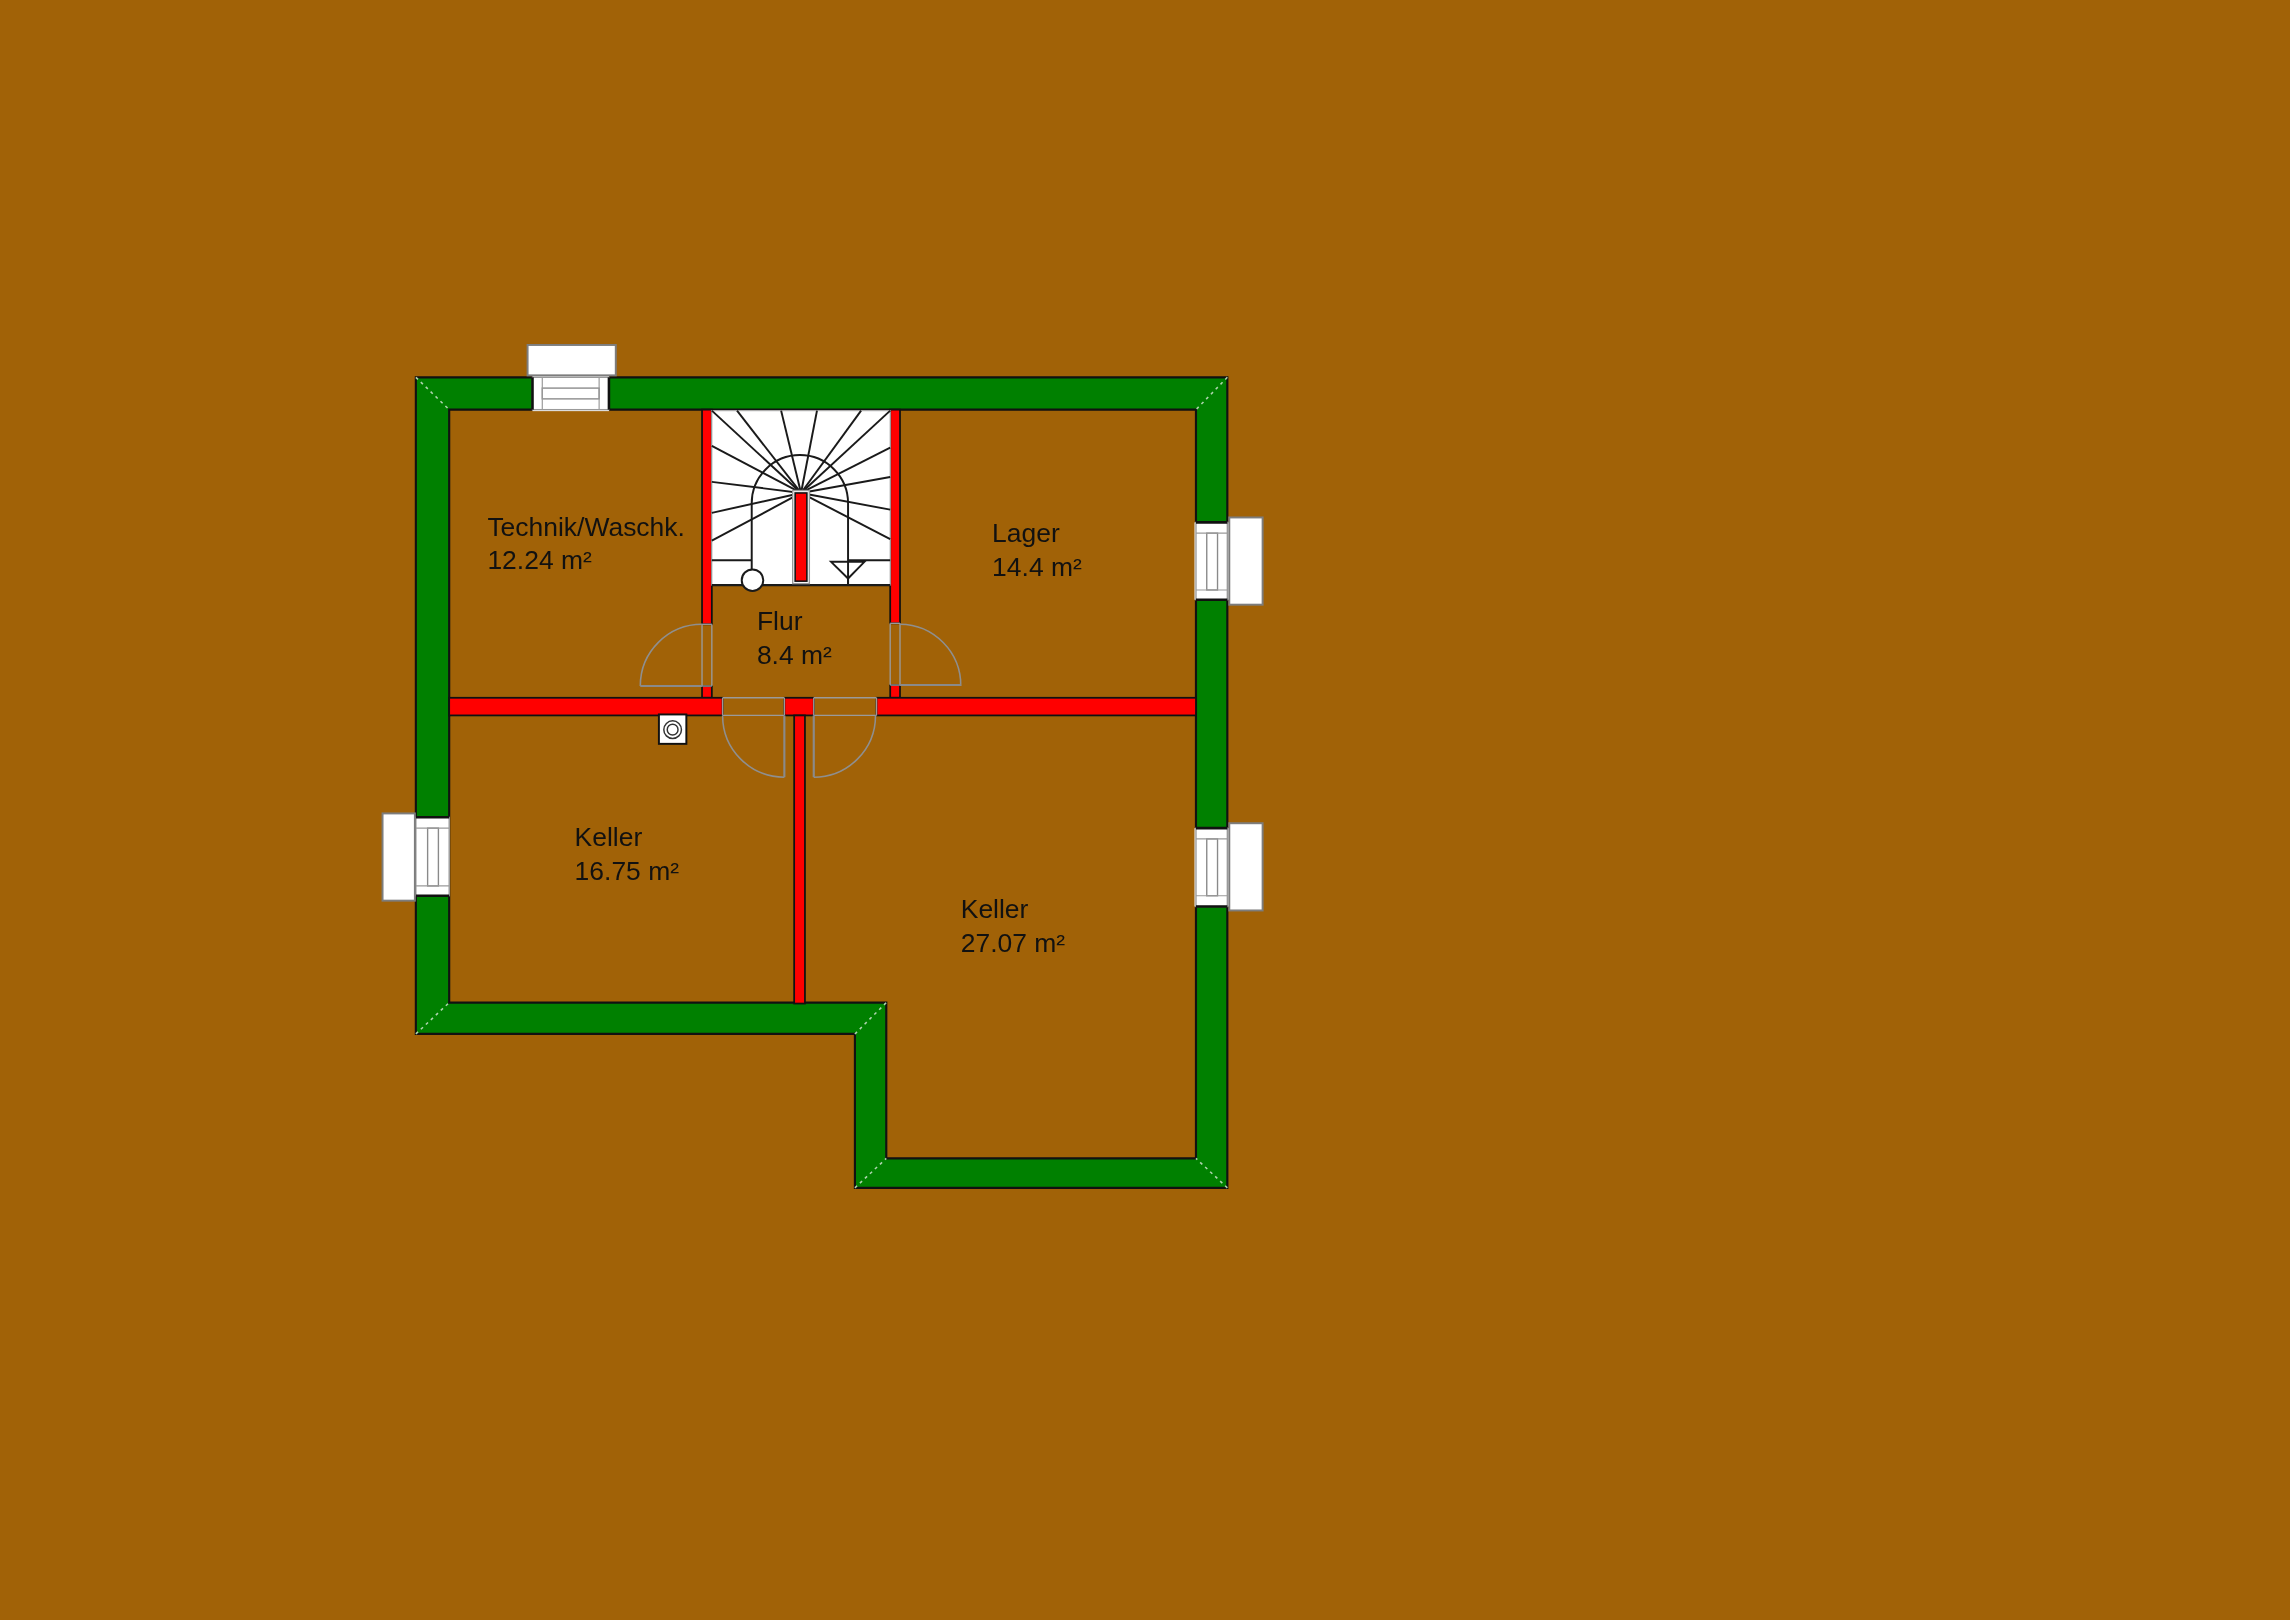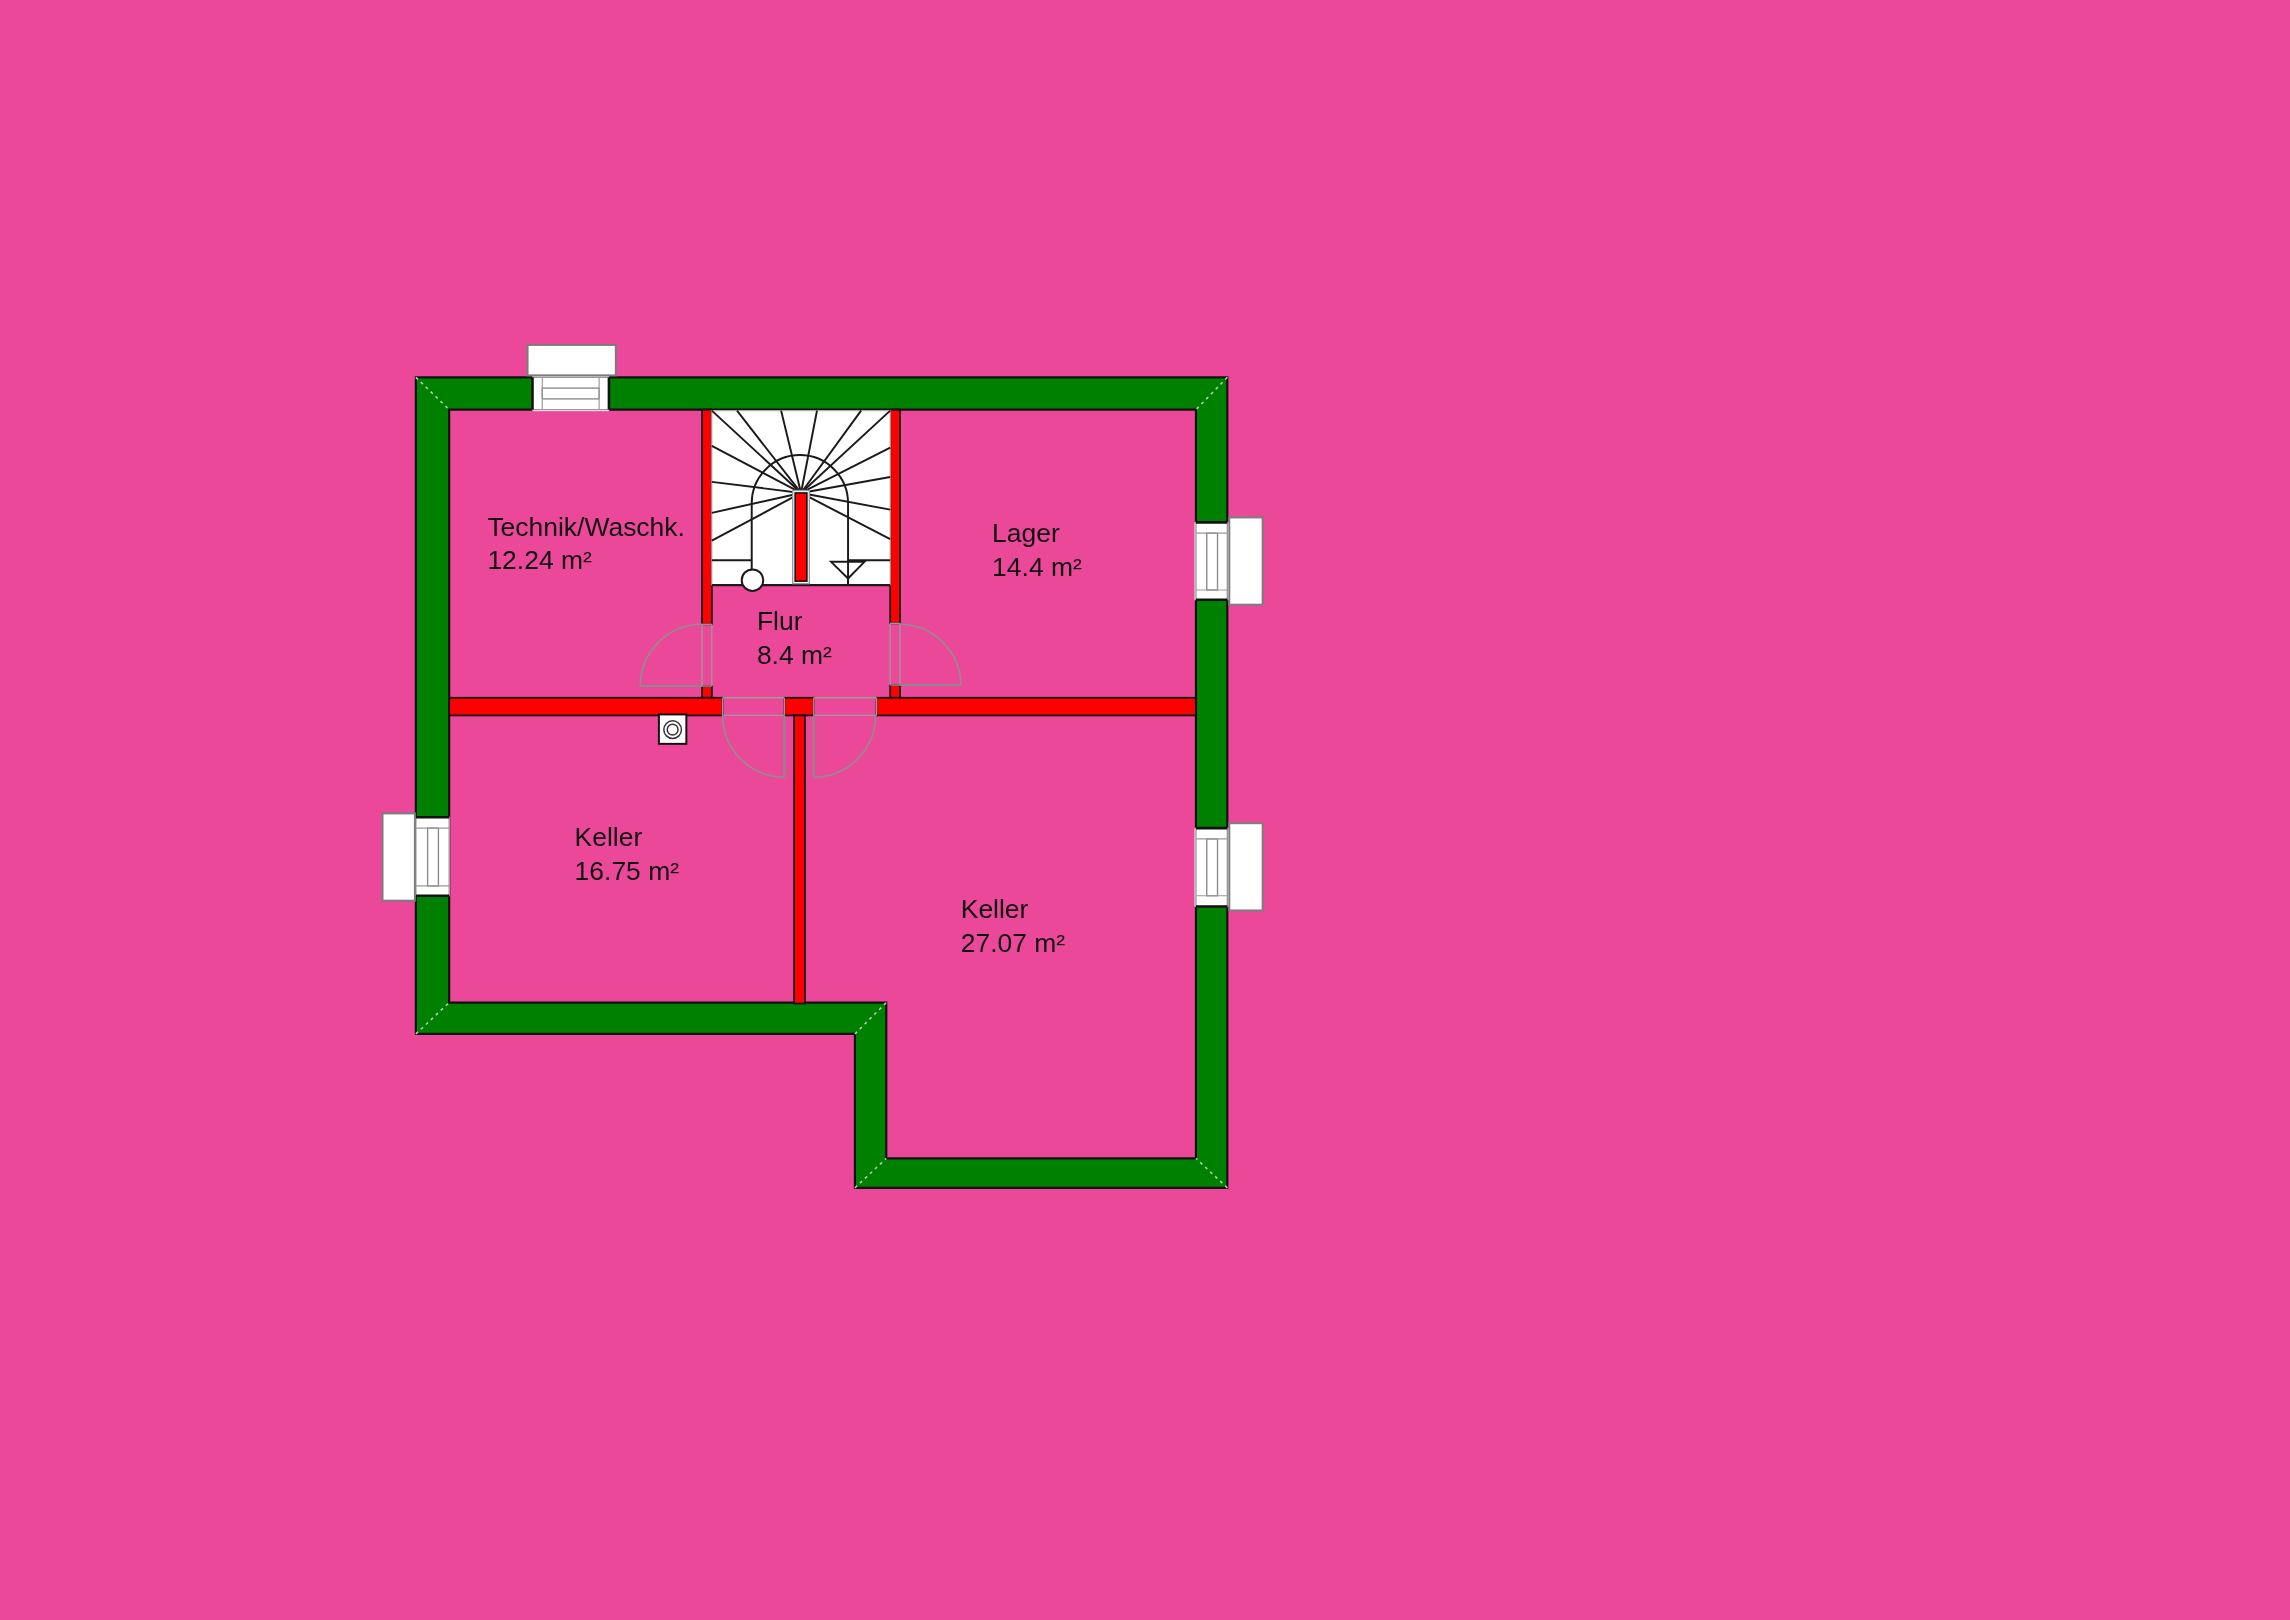--- a/index.html
+++ b/index.html
@@ -1,16 +1,16 @@
 <!DOCTYPE html>
 <html><head>
 <meta charset="utf-8">
 <style>
   html,body{margin:0;padding:0;background:#ffffff;}
-  .page{position:relative;width:2291px;height:1620px;background:#ec4899;overflow:hidden;}
+  .page{position:relative;width:2291px;height:1620px;background:#a16207;overflow:hidden;}
   svg{position:absolute;left:0;top:0;}
   text{font-family:"Liberation Sans","DejaVu Sans",sans-serif;font-size:27px;fill:#111111;}
 </style>
 </head>
 <body>
 
 <div class="page">
 <svg width="2291" height="1620" viewBox="0 0 2337 1653">
 
   <g>

